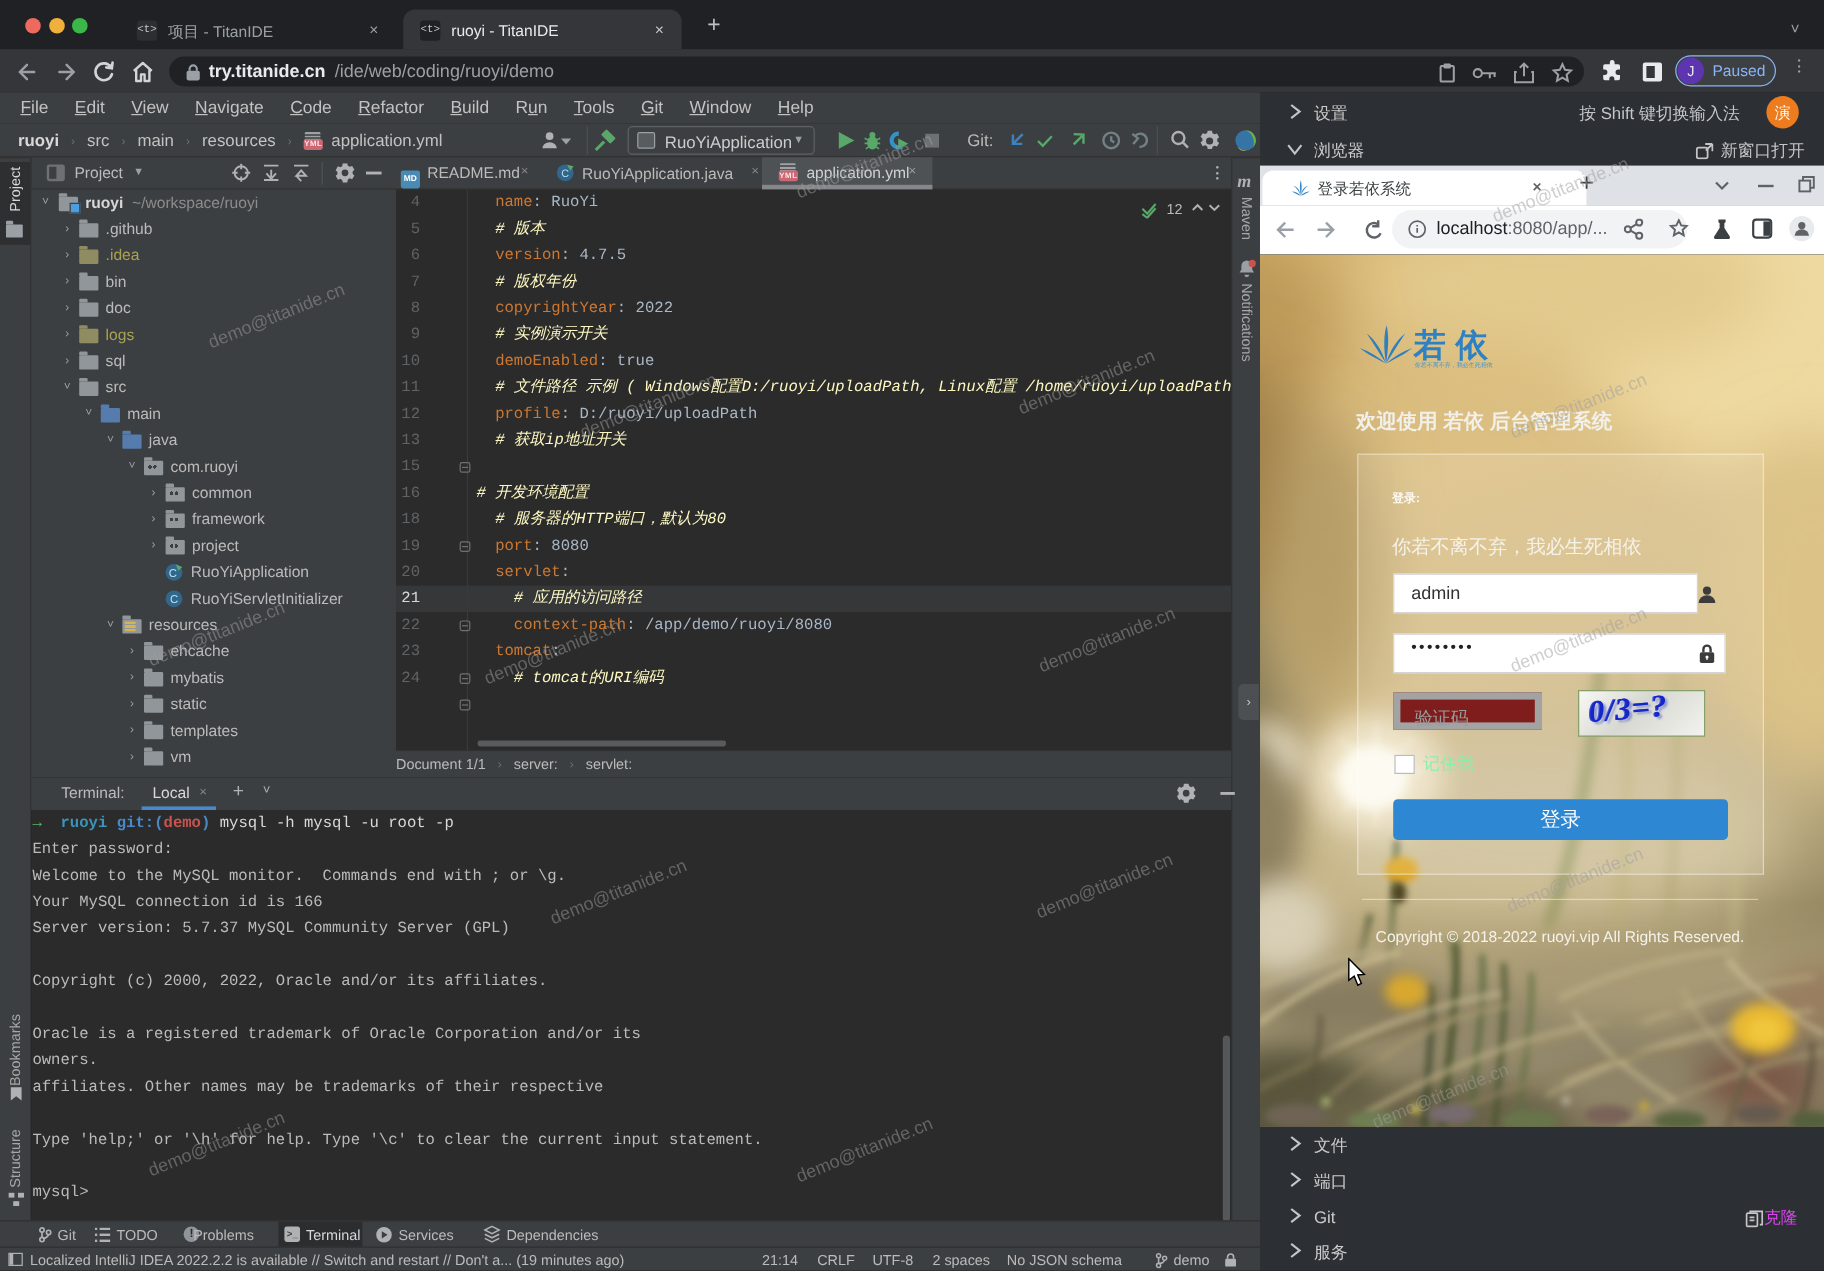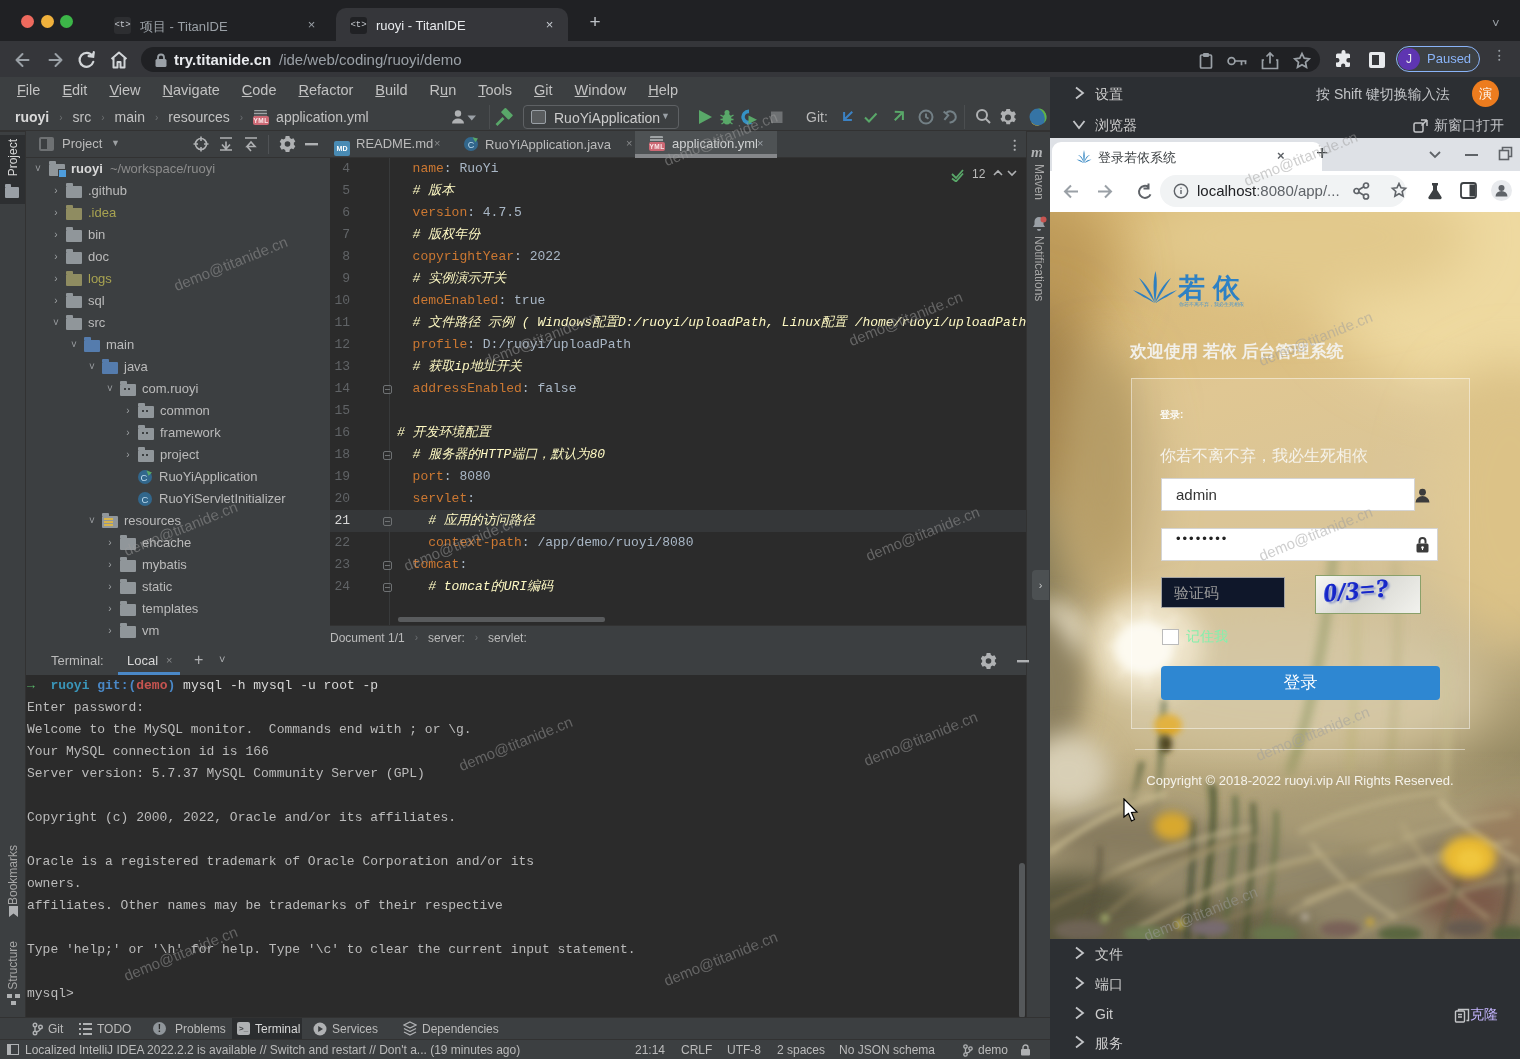--- a/index.html
+++ b/index.html
@@ -409,21 +409,20 @@
     <div class="eline"><span class="lnum">4</span><span class="ecode">  <span class="k">name</span>: RuoYi</span></div>
     <div class="eline"><span class="lnum">5</span><span class="ecode">  <span class="c"># 版本</span></span></div>
     <div class="eline"><span class="lnum">6</span><span class="ecode">  <span class="k">version</span>: 4.7.5</span></div>
     <div class="eline"><span class="lnum">7</span><span class="ecode">  <span class="c"># 版权年份</span></span></div>
     <div class="eline"><span class="lnum">8</span><span class="ecode">  <span class="k">copyrightYear</span>: 2022</span></div>
     <div class="eline"><span class="lnum">9</span><span class="ecode">  <span class="c"># 实例演示开关</span></span></div>
     <div class="eline"><span class="lnum">10</span><span class="ecode">  <span class="k">demoEnabled</span>: true</span></div>
     <div class="eline"><span class="lnum">11</span><span class="ecode">  <span class="c"># 文件路径 示例 ( Windows配置D:/ruoyi/uploadPath, Linux配置 /home/ruoyi/uploadPath)</span></span></div>
     <div class="eline"><span class="lnum">12</span><span class="ecode">  <span class="k">profile</span>: D:/ruoyi/uploadPath</span></div>
     <div class="eline"><span class="lnum">13</span><span class="ecode">  <span class="c"># 获取ip地址开关</span></span></div>
-    <div class="eline"><span class="lnum">14</span><span class="ecode">  <span class="k">addressEnabled</span>: false</span></div>
     <div class="eline"><span class="lnum">15</span></div>
     <div class="eline"><span class="lnum">16</span><span class="ecode"><span class="c"># 开发环境配置</span></span></div>
     <div class="eline"><span class="lnum">18</span><span class="ecode">  <span class="c"># 服务器的HTTP端口，默认为80</span></span></div>
     <div class="eline"><span class="lnum">19</span><span class="ecode">  <span class="k">port</span>: 8080</span></div>
     <div class="eline"><span class="lnum">20</span><span class="ecode">  <span class="k">servlet</span>:</span></div>
     <div class="eline cur"><span class="lnum" style="color:#d8d8d8">21</span><span class="ecode">    <span class="c"># 应用的访问路径</span></span></div>
     <div class="eline"><span class="lnum">22</span><span class="ecode">    <span class="k">context-path</span>: /app/demo/ruoyi/8080</span></div>
     <div class="eline"><span class="lnum">23</span><span class="ecode">  <span class="k">tomcat</span>:</span></div>
     <div class="eline"><span class="lnum">24</span><span class="ecode">    <span class="c"># tomcat的URI编码</span></span></div>
     <div class="abs" style="left:620px;top:8px;width:70px;height:16px;">
@@ -488,21 +487,21 @@
     <svg class="abs" style="left:79px;top:5px" width="13" height="12" viewBox="0 0 13 12" fill="#afb1b3">
         <rect x="0" y="0" width="2" height="2"></rect>
         <rect x="4" y="0" width="9" height="2"></rect>
         <rect x="0" y="5" width="2" height="2"></rect>
         <rect x="4" y="5" width="9" height="2"></rect>
         <rect x="0" y="10" width="2" height="2"></rect>
         <rect x="4" y="10" width="9" height="2"></rect>
       </svg>
     <span style="position:absolute;left:97px;top:4px;">TODO</span>
     <span class="abs" style="left:153px;top:4px;width:13px;height:13px;border-radius:50%;background:#8f959a;color:#2b2b2b;text-align:center;line-height:13px;font-size:10px;font-weight:bold;">!</span>
-    <span style="position:absolute;left:175px;top:4px;text-align:right;">Problems</span>
+    <span style="position:absolute;left:161px;top:4px;text-align:right;">Problems</span>
     <div class="abs" style="left:232px;top:0;width:70px;height:22px;background:#2b2d2f;">
       <span class="abs" style="left:5px;top:4px;width:13px;height:13px;background:#afb1b3;border-radius:2px;">
           <span class="abs" style="left:2px;top:2px;font-size:8px;color:#3c3f41;font-weight:bold;">&gt;_</span>
         </span>
       <span style="position:absolute;left:23px;top:4px;color:#d8d8d8;">Terminal</span>
     </div>
     <svg class="abs" style="left:313px;top:4px" width="14" height="14" viewBox="0 0 14 14">
         <circle cx="7" cy="7" r="6.5" fill="#afb1b3"></circle>
         <path d="M5.2 4 L10 7 L5.2 10 Z" fill="#3c3f41"></path>
       </svg>
@@ -760,21 +759,21 @@
         </div>
         <div class="abs" style="left:111px;top:316px;width:277px;height:33px;background:#fff;border:1px solid #d4d4d4;">
           <span style="position:absolute;left:14px;top:2px;color:#222;font-size:13px;letter-spacing:2px;">••••••••</span>
           <svg class="abs" style="left:252px;top:7px" width="17" height="18" viewBox="0 0 17 18" fill="#3c3c3c">
               <rect x="2.5" y="7.5" width="12" height="9" rx="1.5"></rect>
               <path d="M5.5 7.5 V5 a3 3 0 0 1 6 0 v2.5" fill="none" stroke="#3c3c3c" stroke-width="2"></path>
               <circle cx="8.5" cy="11.5" r="1.3" fill="#fff"></circle>
               <rect x="8" y="11.5" width="1" height="2.5" fill="#fff"></rect>
             </svg>
         </div>
-        <div class="abs" style="left:111px;top:365px;width:124px;height:31px;background:#0f172a;border:1px solid #a3a3a3;">
+        <div class="abs" style="left:111px;top:365px;width:124px;height:31px;background:#7f1d1d;border:6px solid #a3a3a3;">
           <span style="position:absolute;left:12px;top:6px;color:#9b9b9b;font-size:15px;">验证码</span>
         </div>
         <div class="abs" style="left:265px;top:363px;width:106px;height:39px;background:linear-gradient(135deg,#f8f8f5,#d8d8d2 45%,#f2f2ee);border:1px solid #8aa06a;">
           <span style="position:absolute;left:8px;top:0px;color:#1626c8;font-size:26px;font-weight:bold;font-style:italic;transform:rotate(-5deg);text-shadow:2px 2px 2px #8a96c8, -1px 0 0 #3a4fd8;font-family:'Liberation Serif',serif;letter-spacing:1px;">0/3=?</span>
         </div>
         <div class="abs" style="left:112px;top:417px;width:17px;height:16px;background:#fff;border:1px solid #bbb;"></div>
         <div class="abs" style="left:136px;top:416px;color:#86efac;font-size:14px;">记住我</div>
         <div class="abs" style="left:111px;top:454px;width:279px;height:34px;background:#2e87d2;border-radius:4px;color:#fff;font-size:17px;text-align:center;line-height:34px;">登录</div>
         <div class="abs" style="left:85px;top:537px;width:330px;height:1px;background:rgba(255,255,255,0.45);"></div>
         <div class="abs" style="left:15px;top:561px;width:470px;text-align:center;color:#f5f2ea;font-size:13px;">Copyright © 2018-2022 ruoyi.vip All Rights Reserved.</div>
@@ -793,21 +792,21 @@
     <span style="position:absolute;left:45px;top:899px;font-size:14px;">端口</span>
     <svg class="abs" style="left:22px;top:928px" width="14" height="16" viewBox="0 0 14 16" fill="none" stroke="#c3c5c8" stroke-width="1.8">
         <path d="M4 2.5 L11 8 L4 13.5"></path>
       </svg>
     <span style="position:absolute;left:45px;top:929px;font-size:14px;">Git</span>
     <svg class="abs" style="left:404px;top:931px" width="16" height="16" viewBox="0 0 16 16" fill="none" stroke="#c3c5c8" stroke-width="1.4">
         <rect x="1.5" y="3" width="9" height="11" rx="1"></rect>
         <path d="M4.5 3 V1.5 h10 v11 H12.5"></path>
         <path d="M4 6.5 h4 M4 9 h4"></path>
       </svg>
-    <span style="position:absolute;left:420px;top:929px;font-size:14px;color:#c4b5fd;">克隆</span>
+    <span style="position:absolute;left:420px;top:929px;font-size:14px;color:#d946ef;">克隆</span>
     <svg class="abs" style="left:22px;top:957px" width="14" height="16" viewBox="0 0 14 16" fill="none" stroke="#c3c5c8" stroke-width="1.8">
         <path d="M4 2.5 L11 8 L4 13.5"></path>
       </svg>
     <span style="position:absolute;left:45px;top:958px;font-size:14px;">服务</span>
   </div>
   <div id="watermarks">
     <span class="wm" style="left:170px;top:255px;">demo@titanide.cn</span>
     <span class="wm" style="left:120px;top:520px;">demo@titanide.cn</span>
     <span class="wm" style="left:480px;top:330px;">demo@titanide.cn</span>
     <span class="wm" style="left:845px;top:310px;">demo@titanide.cn</span>

